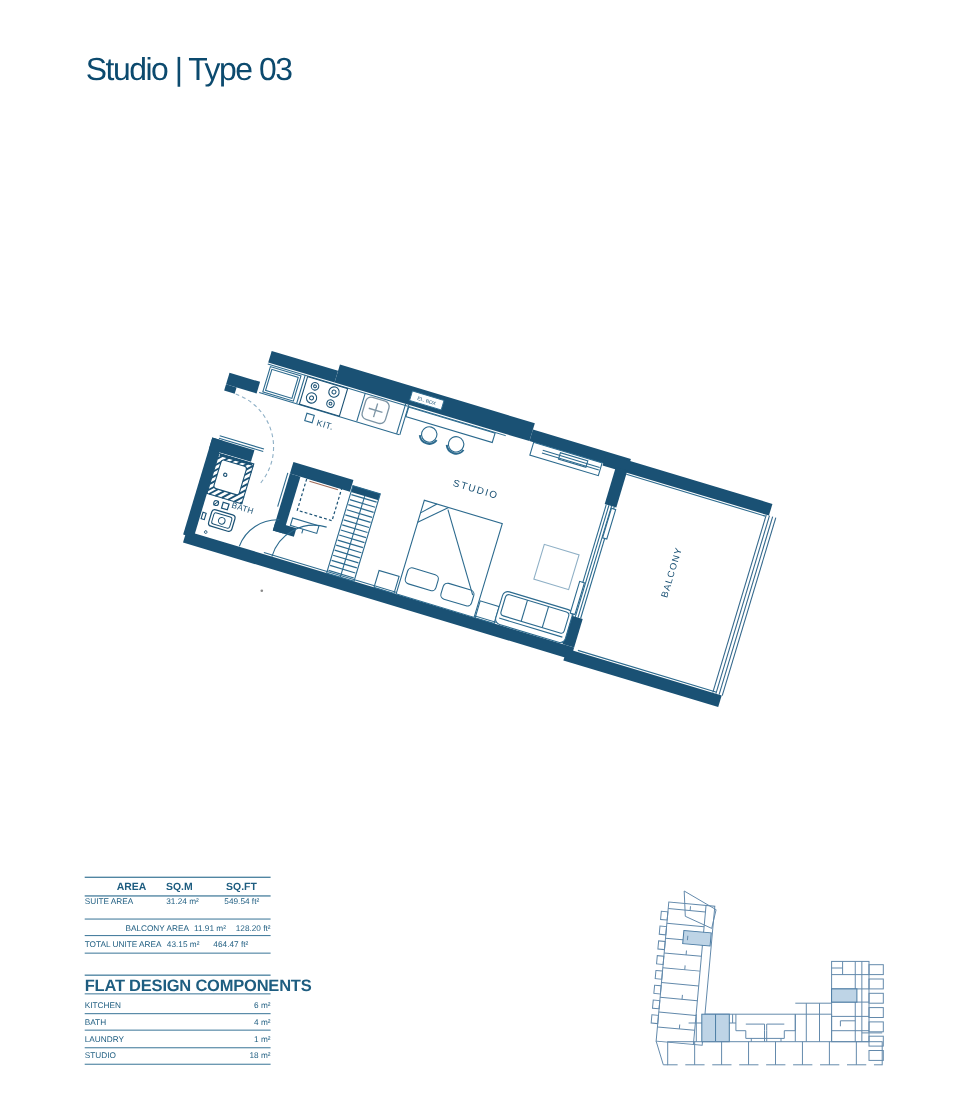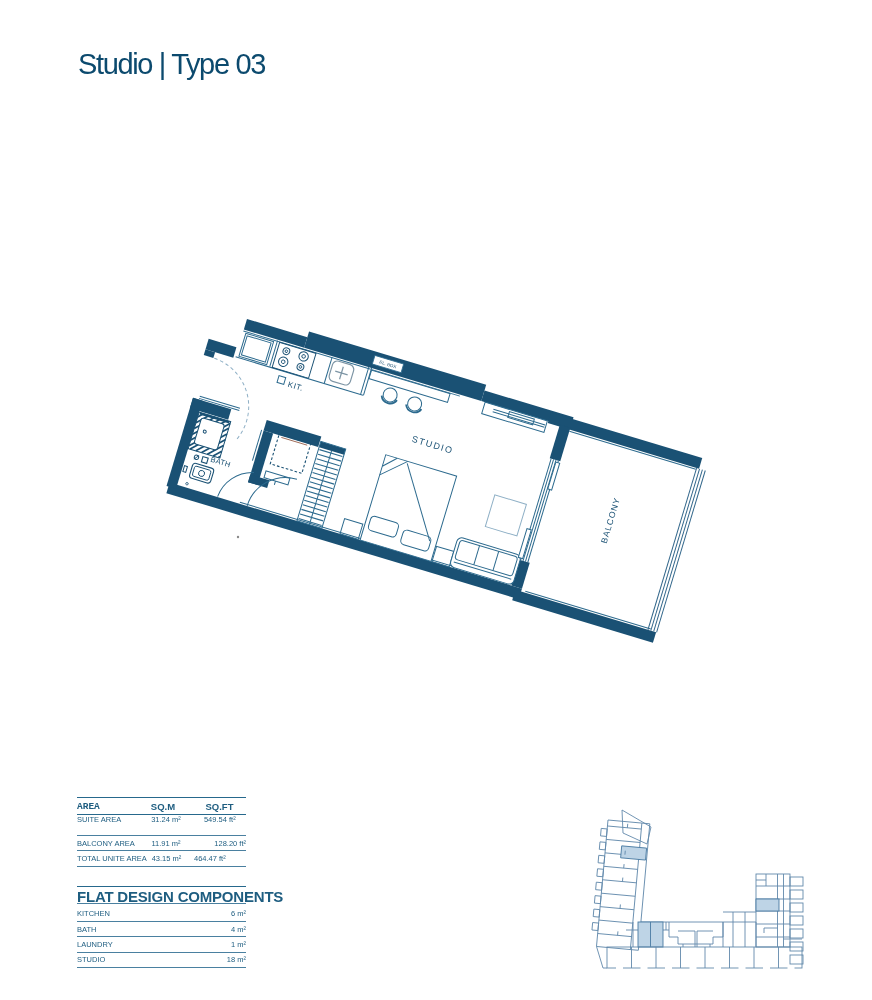--- a/index.html
+++ b/index.html
@@ -324,31 +324,31 @@
       <line x1="756" y1="922" x2="756" y2="947"></line>
       <line x1="783.5" y1="939" x2="802" y2="939"></line>
       <line x1="764" y1="928" x2="777.5" y2="928"></line>
       <line x1="764" y1="928" x2="764" y2="933"></line>
       <line x1="756" y1="880" x2="766" y2="880"></line>
     </g>
   </svg>
 
   <div class="tbl" style="left:77px; top:797px; width:169px; white-space:nowrap;">
     <div style="border-top:1.6px solid #26688c; border-bottom:1.6px solid #26688c; display:flex; align-items:center; height:16px; font-size:9.5px; font-weight:bold;">
-      <div style="width:56px; text-align:left;font-family:Liberation Mono, monospace;">AREA</div>
+      <div style="width:56px; text-align:right;">AREA</div>
       <div style="width:60px; text-align:center;">SQ.M</div>
       <div style="width:53px; text-align:center;">SQ.FT</div>
     </div>
     <div style="display:flex; align-items:flex-start; height:21px; font-size:7.5px; padding-bottom:3.5px; border-bottom:0.8px solid #4a80a0; box-sizing:border-box;">
       <div style="width:62px;">SUITE AREA</div>
       <div style="width:56px; text-align:center;">31.24 m²</div>
       <div style="width:53px; text-align:center;">549.54 ft²</div>
     </div>
     <div style="display:flex; align-items:center; height:15px; font-size:7.5px; border-bottom:0.8px solid #4a80a0; box-sizing:border-box;">
-      <div style="width:62px;">BALCONY AREA</div>
+      <div style="width:62px;margin-left:37px;">BALCONY AREA</div>
       <div style="width:56px; text-align:center;">11.91 m²</div>
       <div style="width:53px; text-align:right;">128.20 ft²</div>
     </div>
     <div style="display:flex; align-items:center; height:16px; font-size:7.5px; border-bottom:0.8px solid #4a80a0; box-sizing:border-box;">
       <div style="width:62px;">TOTAL UNITE AREA</div>
       <div style="width:56px; text-align:center;">43.15 m²</div>
       <div style="width:53px; text-align:left;">464.47 ft²</div>
     </div>
   </div>
 

